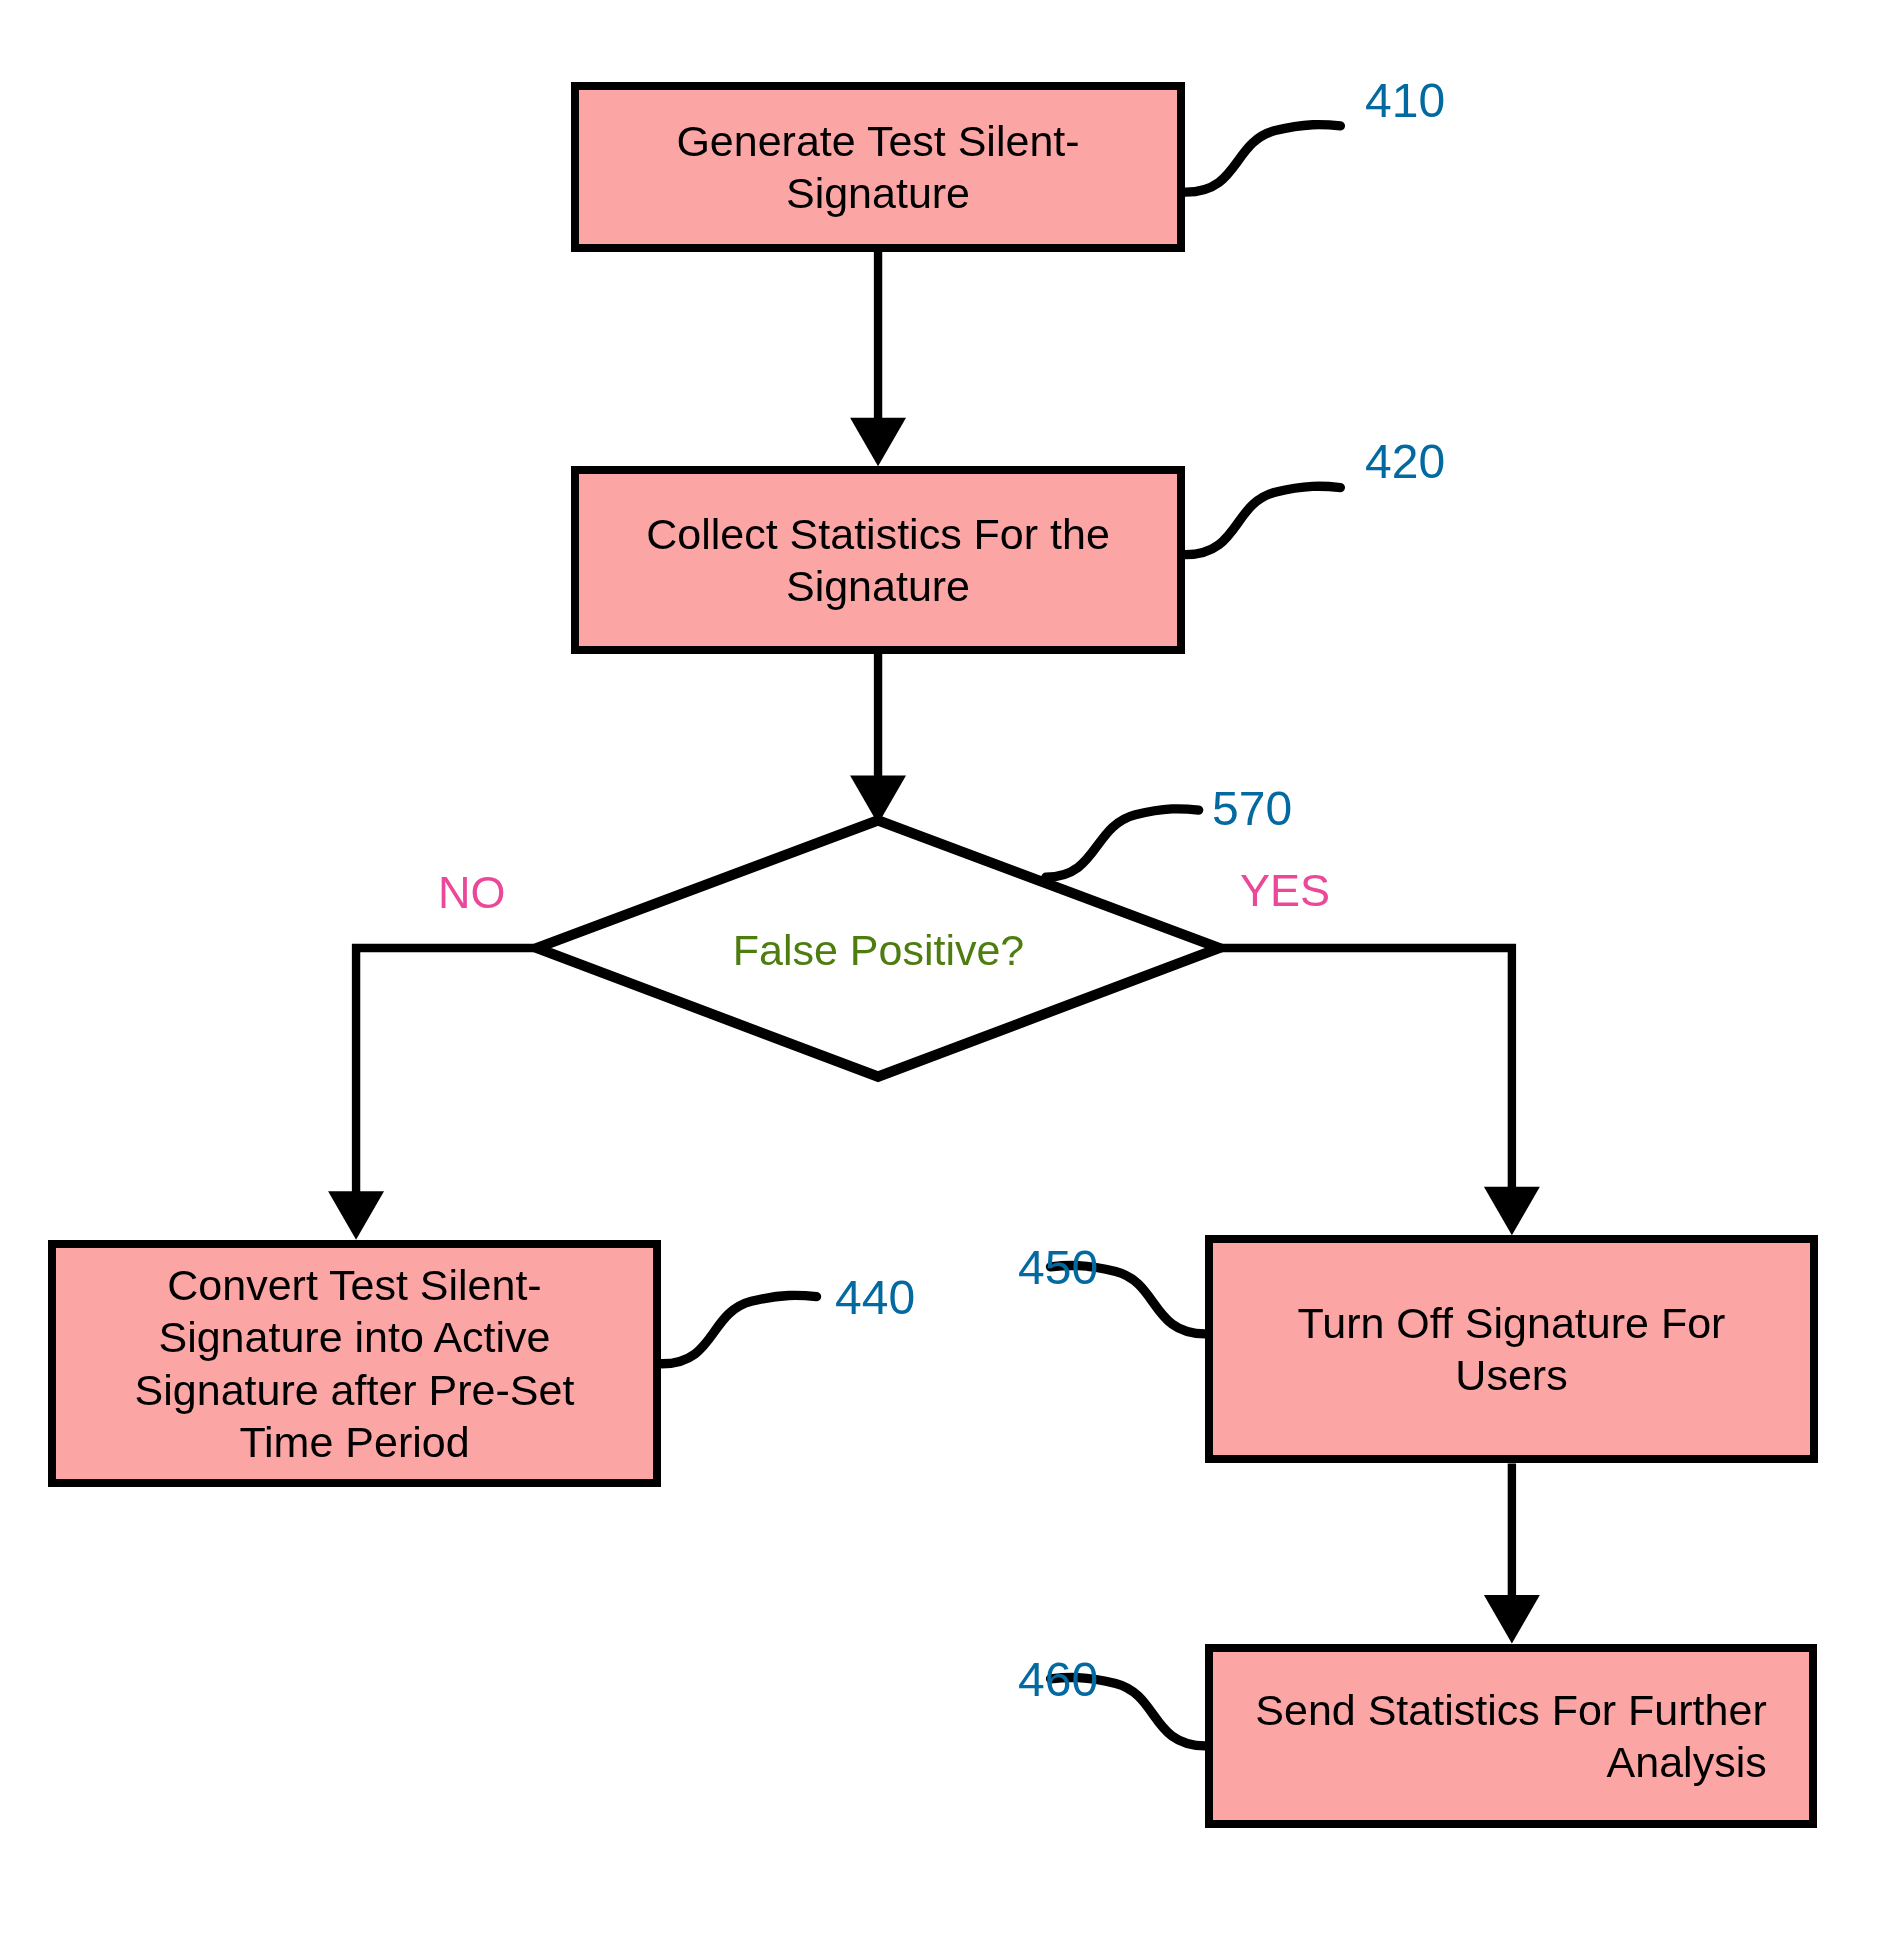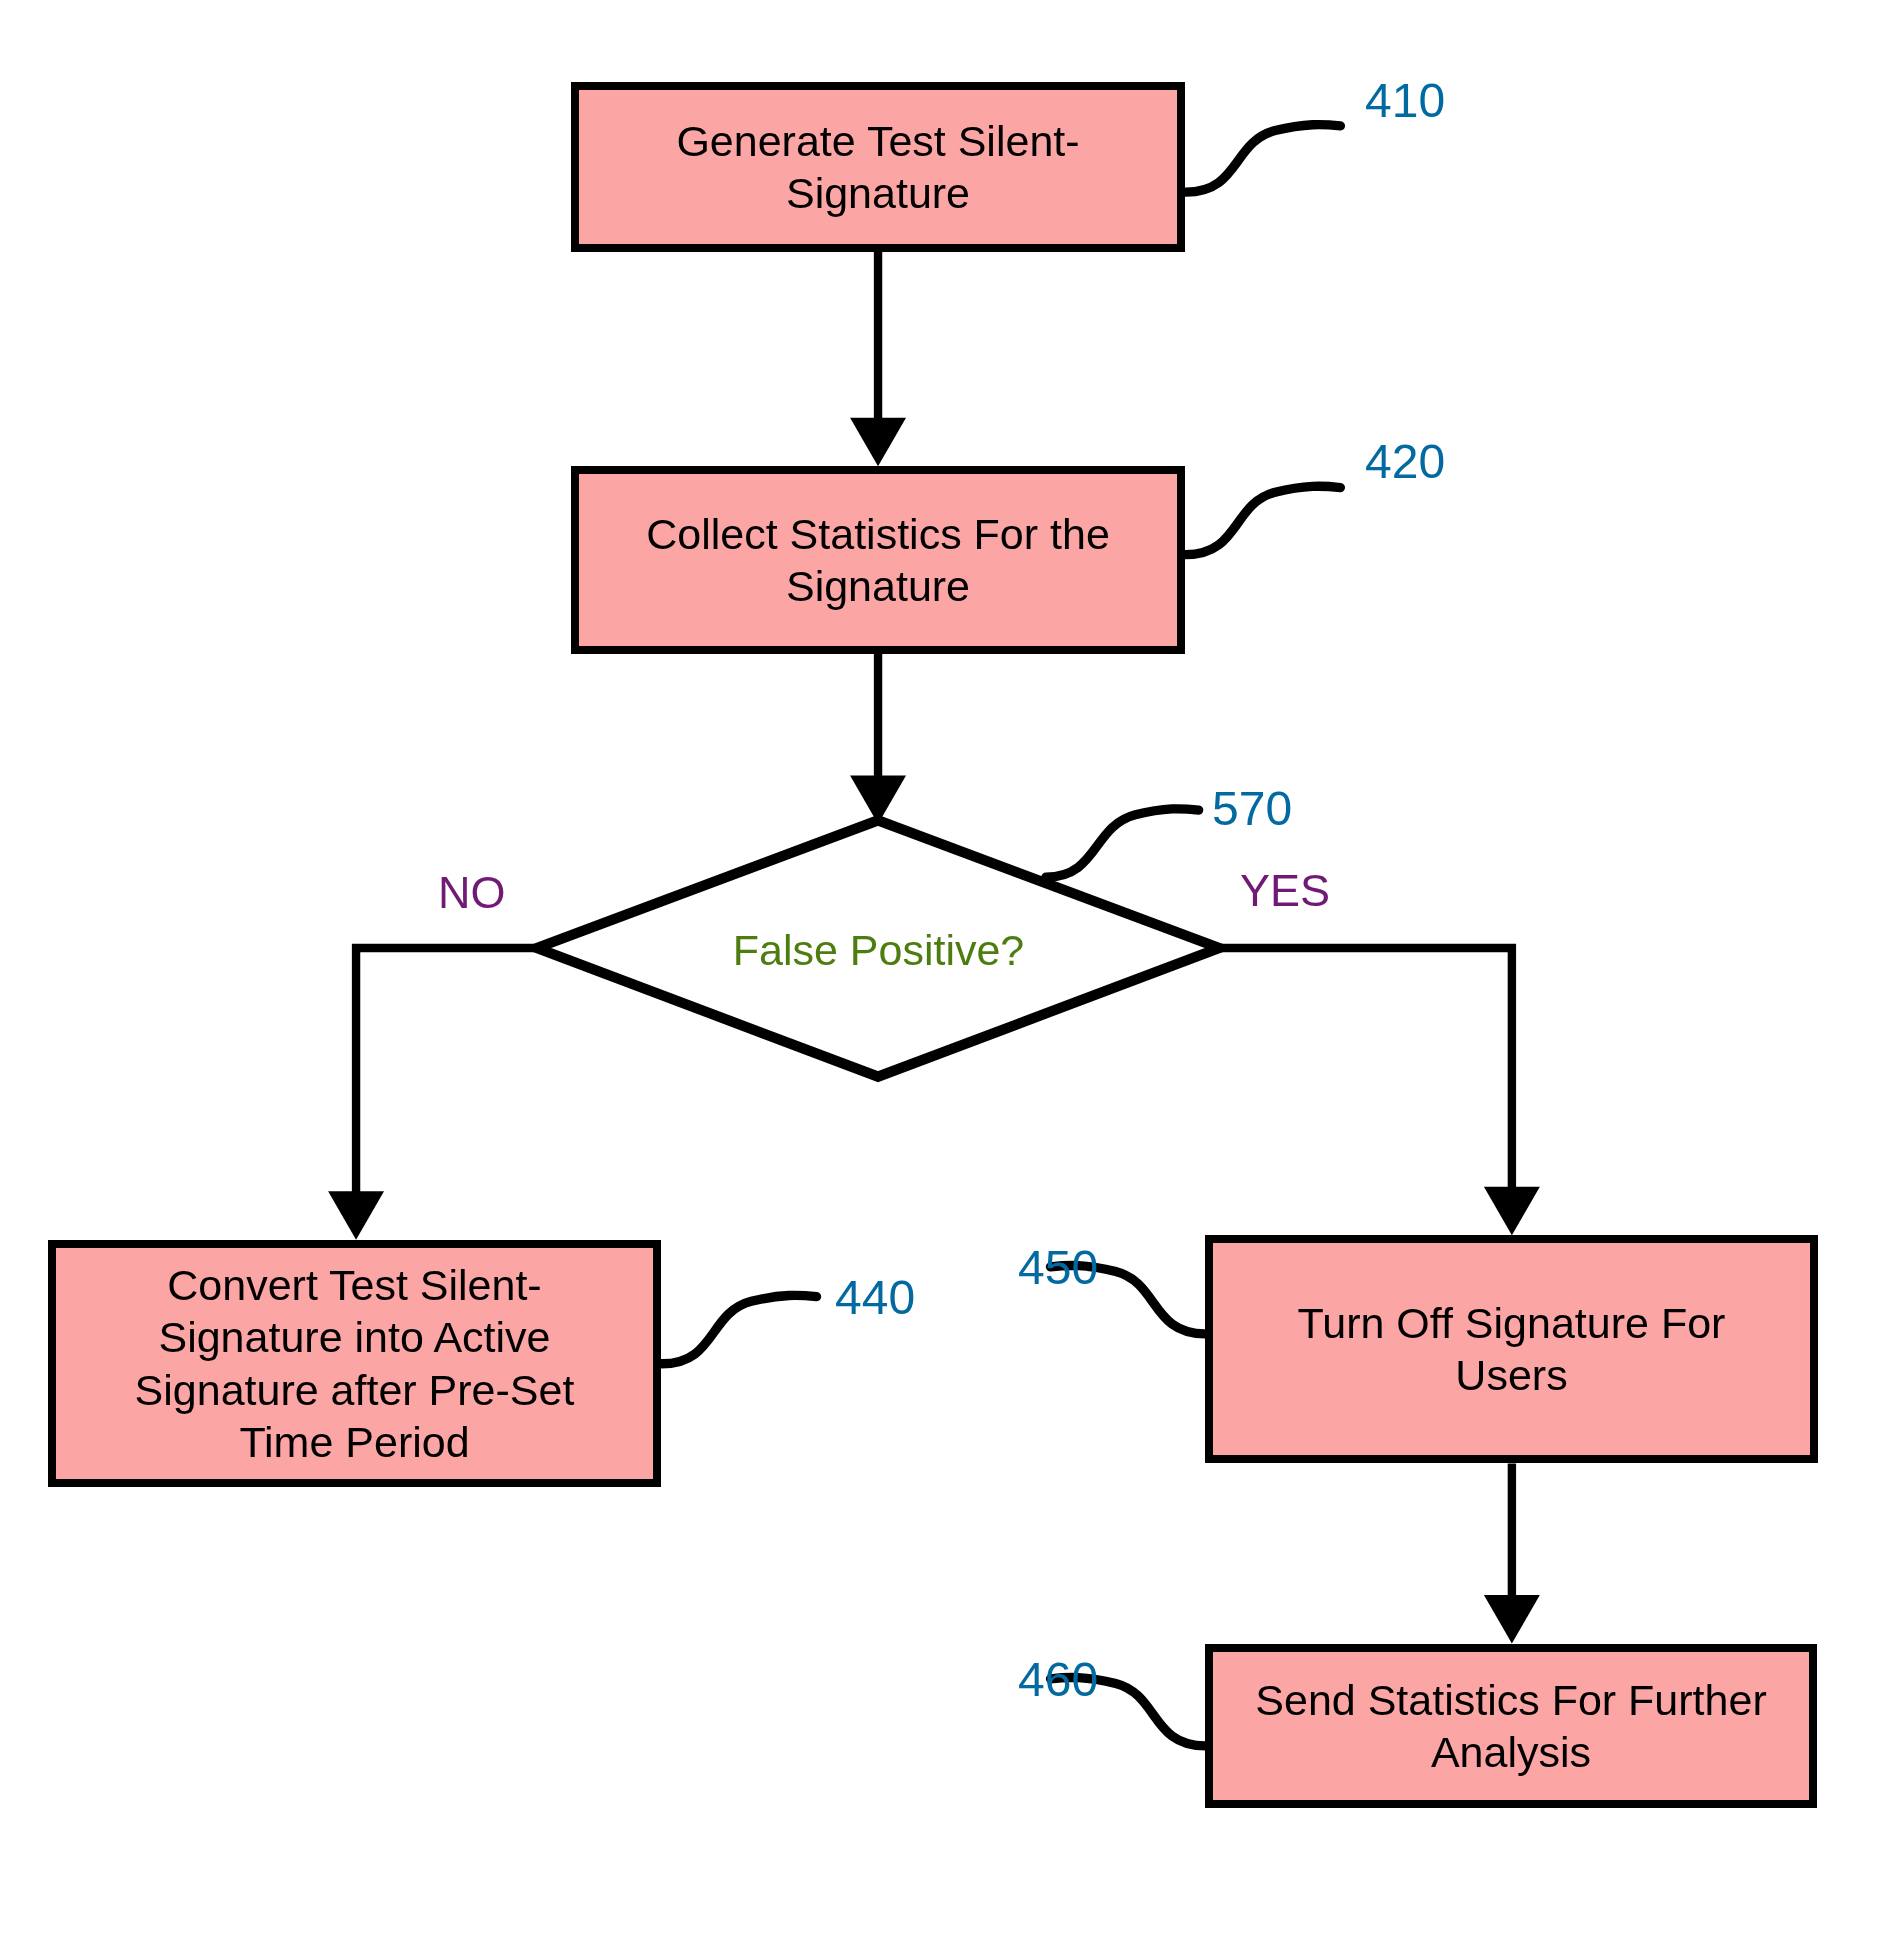--- a/index.html
+++ b/index.html
@@ -58,21 +58,21 @@
     position: absolute;
     font-family: "Liberation Sans", sans-serif;
     font-size: 48px;
     color: #0369a1;
     white-space: nowrap;
   }
   .branch-label {
     position: absolute;
     font-family: "Liberation Sans", sans-serif;
     font-size: 45px;
-    color: #701a75;
+    color: #ec4899;
     white-space: nowrap;
   }
 </style>
 </head>
 <body>
 
 <div id="figure">
 
   <svg class="layer" viewBox="0 0 2018 2094">
     <g fill="none" stroke="#000000" stroke-width="9" stroke-linecap="butt" stroke-linejoin="miter">
@@ -133,20 +133,20 @@
 Time Period</span>
   </div>
   <div class="ref-num" style="left:835px; top:1270px;">440</div>
 
   <div class="node process" style="left:1205px; top:1235px; width:613px; height:228px;">
     <span class="node-label">Turn Off Signature For
 Users</span>
   </div>
   <div class="ref-num" style="left:1018px; top:1240px;">450</div>
 
-  <div class="node process" style="left:1205px; top:1644px; width:612px; height:164px;">
+  <div class="node process" style="left:1205px; top:1644px; width:612px; height:184px;text-align:right;">
     <span class="node-label">Send Statistics For Further
 Analysis</span>
   </div>
   <div class="ref-num" style="left:1018px; top:1652px;">460</div>
 
 </div>
 
 
 </body></html>

